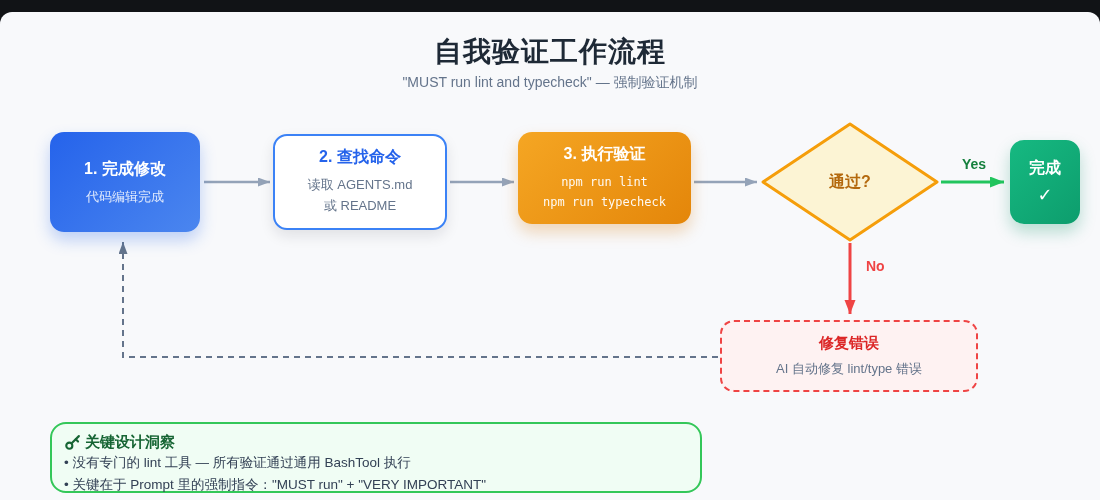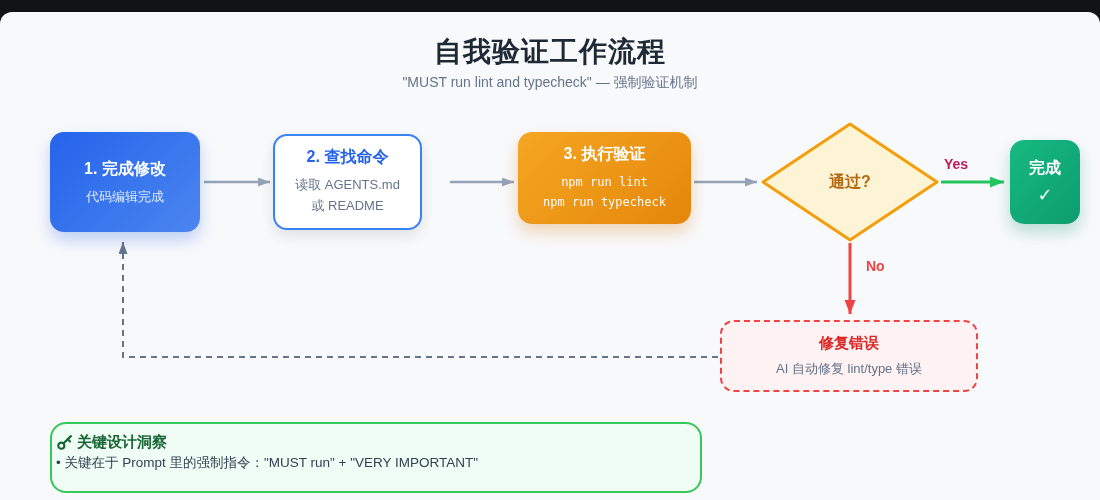--- a/index.html
+++ b/index.html
@@ -31,21 +31,21 @@
 
   .step1 {
     left:50px; top:120px; width:150px; height:100px; border-radius:14px;
     background:linear-gradient(135deg,#2563eb,#4b86ef);
     box-shadow:0 8px 16px rgba(37,99,235,.28);
   }
   .step1 .node-title { color:#ffffff; }
   .step1 .node-sub   { color:rgba(255,255,255,.85); }
 
   .step2 {
-    left:273px; top:122px; width:149px; height:96px; border-radius:14px;
+    left:273px; top:122px; width:174px; height:96px; border-radius:14px;
     background:#ffffff; border:2px solid #3b82f6;
     box-shadow:0 6px 14px rgba(15,23,42,.10);
   }
   .step2 .node-title { color:#2563eb; }
   .step2 .node-sub   { color:#64748b; line-height:1.6; margin-top:7px; }
 
   .step3 {
     left:518px; top:120px; width:173px; height:92px; border-radius:14px;
     background:linear-gradient(135deg,#f5a623,#e4860a);
     box-shadow:0 8px 16px rgba(217,119,6,.28);
@@ -70,28 +70,28 @@
   .done .check { color:#ffffff; font-size:18px; margin-top:5px; font-weight:400; }
 
   .fix {
     left:720px; top:308px; width:258px; height:72px; border-radius:14px;
     background:#fef2f2; border:2px dashed #ef4444;justify-content:center;
   }
   .fix .node-title { color:#dc2626; font-size:15px; }
   .fix .node-sub   { color:#64748b; margin-top:7px; }
 
   .edge-label { position:absolute; font-size:14px; font-weight:700; }
-  .edge-label.yes { left:944px; top:144px; width:60px; text-align:left; color:#be185d; }
+  .edge-label.yes { left:944px; top:144px; width:60px; text-align:center; color:#15803d; }
   .edge-label.no  { left:866px; top:246px; color:#ef4444; }
 
   
   .insight {
     position:absolute; left:50px; top:410px; width:652px; height:71px;
     background:#f0fdf4; border:2px solid #34c759; border-radius:16px;
-    padding:9px 20px 0 4px; overflow:visible;
+    padding:9px 20px 0 12px; overflow:visible;
   }
   .insight-title {
     display:flex; align-items:center; gap:4px;
     font-size:15px; font-weight:700; color:#166534;
   }
   .insight-bullet { font-size:13.5px; color:#334155; line-height:1.62; }
   .insight-bullet:first-of-type { margin-top:4px; }
 </style>
 </head>
 <body>
@@ -170,16 +170,17 @@
 
   <div class="insight">
     <div class="insight-title">
       <svg width="17" height="17" viewBox="0 0 24 24" fill="none" stroke="#166534" stroke-width="3" stroke-linecap="round">
         <circle cx="7.5" cy="16.5" r="4.3"></circle>
         <path d="M10.8 13.2 L21 3"></path>
         <path d="M16.6 7.4 L19.8 10.6"></path>
       </svg>
       <span>关键设计洞察</span>
     </div>
+    <div class="insight-bullet">• 没有专门的 lint 工具 — 所有验证通过通用 BashTool 执行</div>
     <div class="insight-bullet">• 关键在于 Prompt 里的强制指令："MUST run" + "VERY IMPORTANT"</div>
   </div>
 
 </div>
 
 </body></html>

